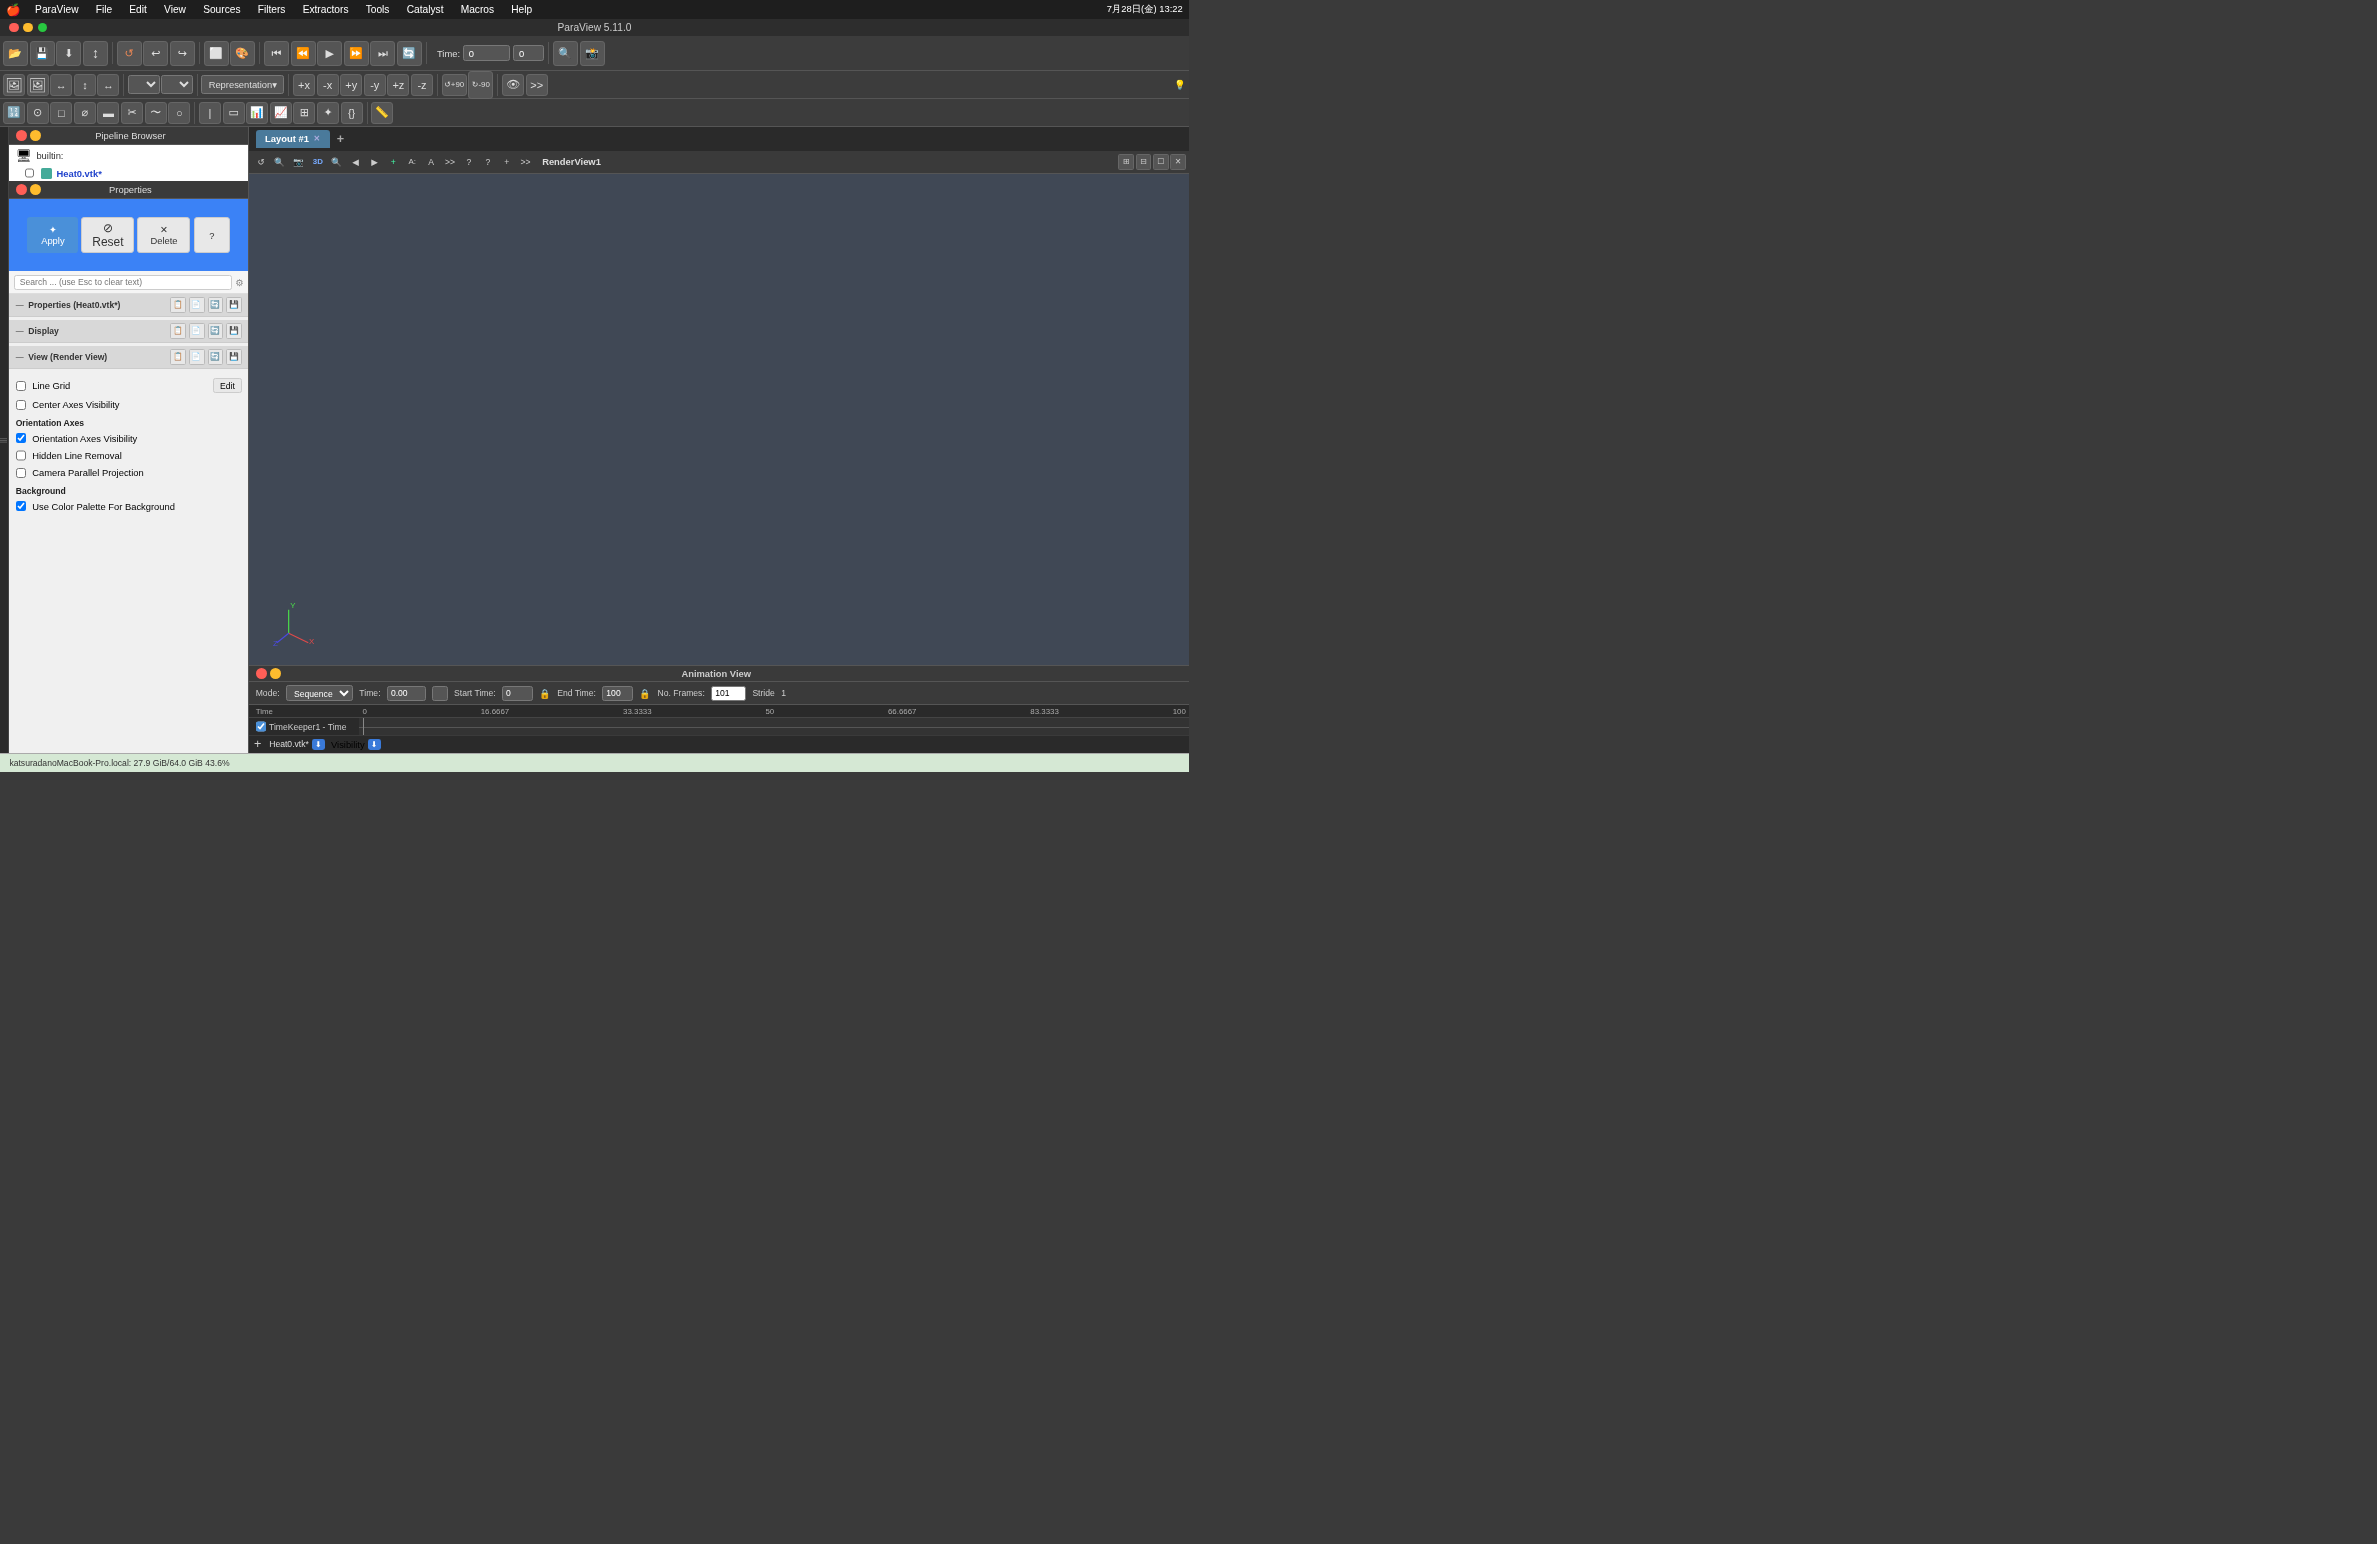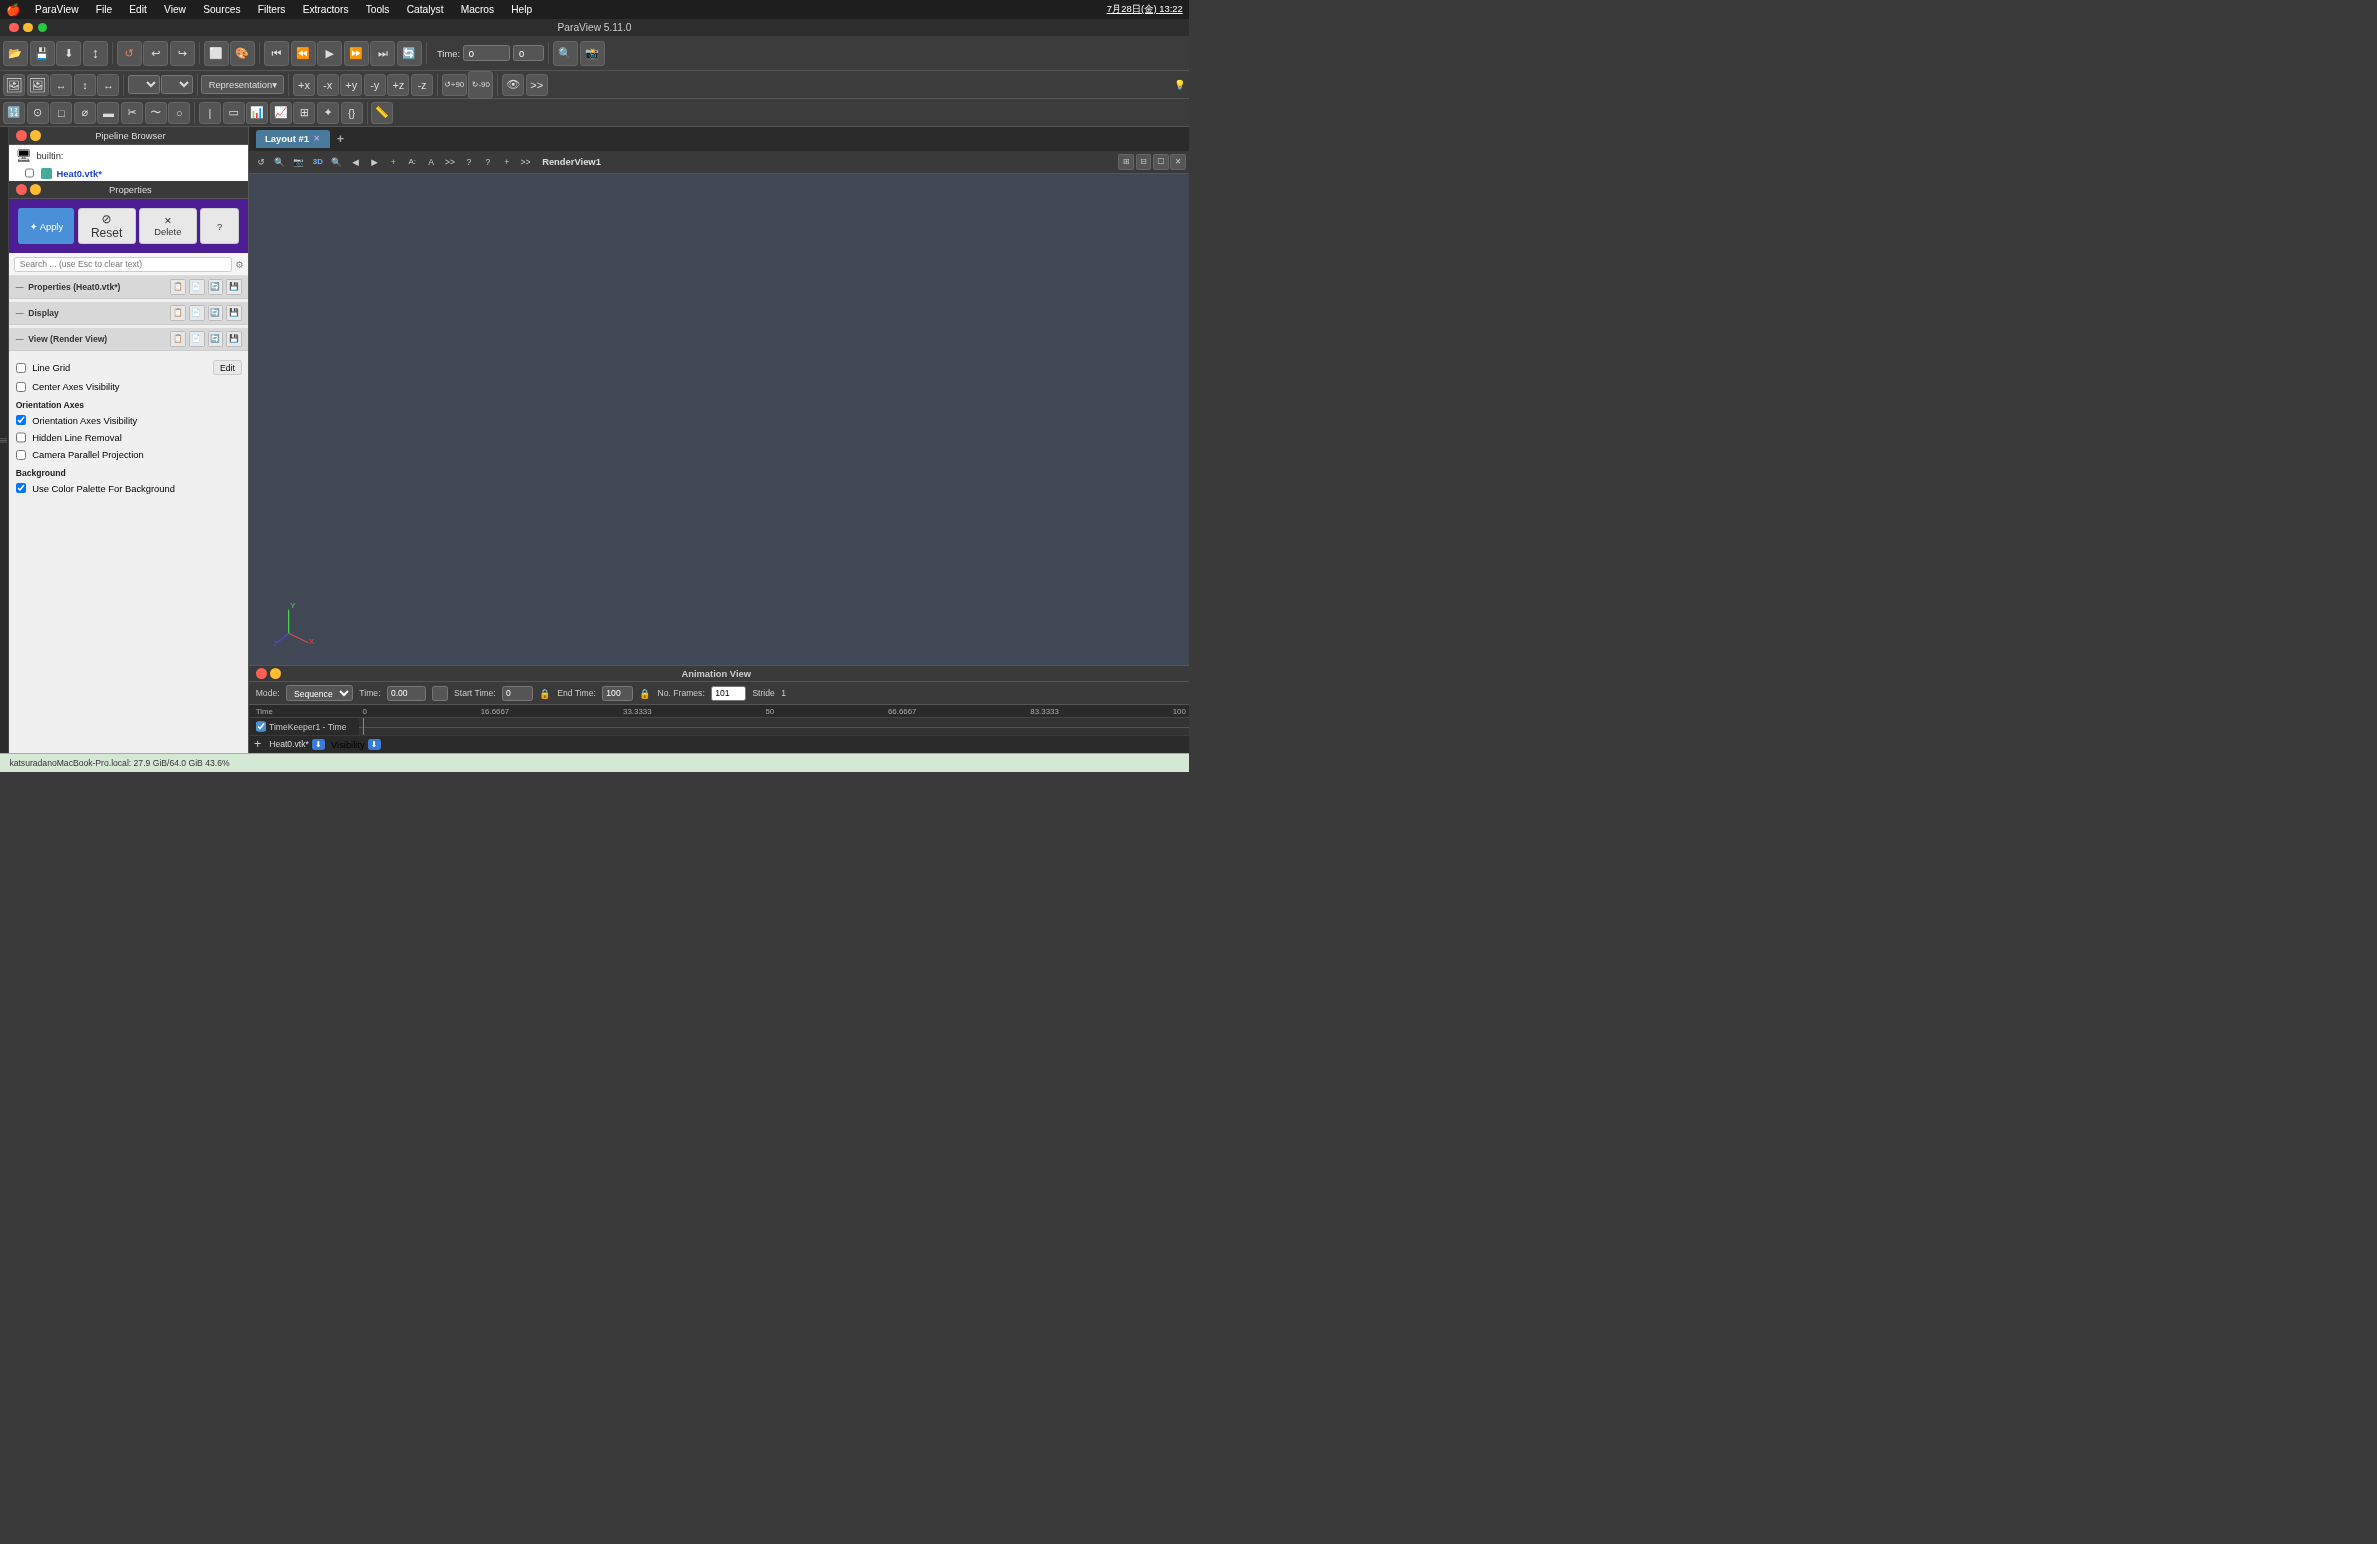--- a/index.html
+++ b/index.html
@@ -5,21 +5,21 @@
     * { box-sizing: border-box; margin: 0; padding: 0; }
     body { font-family: -apple-system, BlinkMacSystemFont, 'Helvetica Neue', Arial, sans-serif; font-size: 9.4px; background: #3a3a3a; overflow: hidden; width: 1189px; height: 772px; transform-origin: top left; }
     
     
     .menubar {
       display: flex; align-items: center; background: #1e1e1e; color: #fff;
       height: 19px; padding: 0 6.3px; gap: 11px; font-size: 10.2px;
     }
     .menubar-apple { font-size: 11.8px; }
     .menubar-item { cursor: pointer; padding: 1.6px 3.1px; border-radius: 2.4px; }
-    .menubar-right { margin-left: auto; display: flex; align-items: center; gap: 6.3px; font-size: 9.4px; text-decoration: underline; }
+    .menubar-right { margin-left: auto; display: flex; align-items: center; gap: 6.3px; font-size: 9.4px; }
 
     
     .titlebar {
       background: #2d2d2d; height: 17.3px; display: flex; align-items: center;
       justify-content: center; color: #ccc; font-size: 10.2px;
     }
     .traffic-lights { display: flex; gap: 4.7px; position: absolute; left: 9.4px; align-items: center; }
     .traffic-light { width: 9.4px; height: 9.4px; border-radius: 50%; }
     .tl-red { background: #ff5f57; }
     .tl-yellow { background: #febc2e; }
@@ -76,21 +76,21 @@
     
     .pipeline-browser { background: #fff; flex: 1; max-height: 142px; overflow-y: auto; }
     .pipeline-item { display: flex; align-items: center; padding: 2.4px 6.3px; gap: 4.7px; font-size: 9.4px; cursor: pointer; }
     .pipeline-icon { width: 11px; height: 11px; background: #4a9; border-radius: 1.6px; }
     .pipeline-builtin { color: #333; font-weight: 500; }
     .pipeline-file { color: #333; }
     .pipeline-checkbox { width: 9.4px; height: 9.4px; }
 
     
     .properties-panel { flex: 1; background: #f0f0f0; display: flex; flex-direction: column; overflow: hidden; }
-    .prop-buttons { display: flex; gap: 3.1px; padding: 9px; background: #4c1d95; }
+    .prop-buttons { display: flex; gap: 3.1px; padding: 18px; background: #3b82f6; }
     .prop-btn-apply {
       background: #4a90d9; color: #fff; border: none; border-radius: 3.1px;
       padding: 3.1px 9.4px; cursor: pointer; font-size: 9.4px; display: flex; align-items: center; gap: 3.1px; flex: 1; justify-content: center;
     }
     .prop-btn-reset {
       background: #e8e8e8; color: #333; border: 0.8px solid #ccc; border-radius: 3.1px;
       padding: 3.1px 9.4px; cursor: pointer; font-size: 12px; display: flex; align-items: center; gap: 3.1px; flex: 1; justify-content: center;
     }
     .prop-btn-delete {
       background: #e8e8e8; color: #333; border: 0.8px solid #ccc; border-radius: 3.1px;

